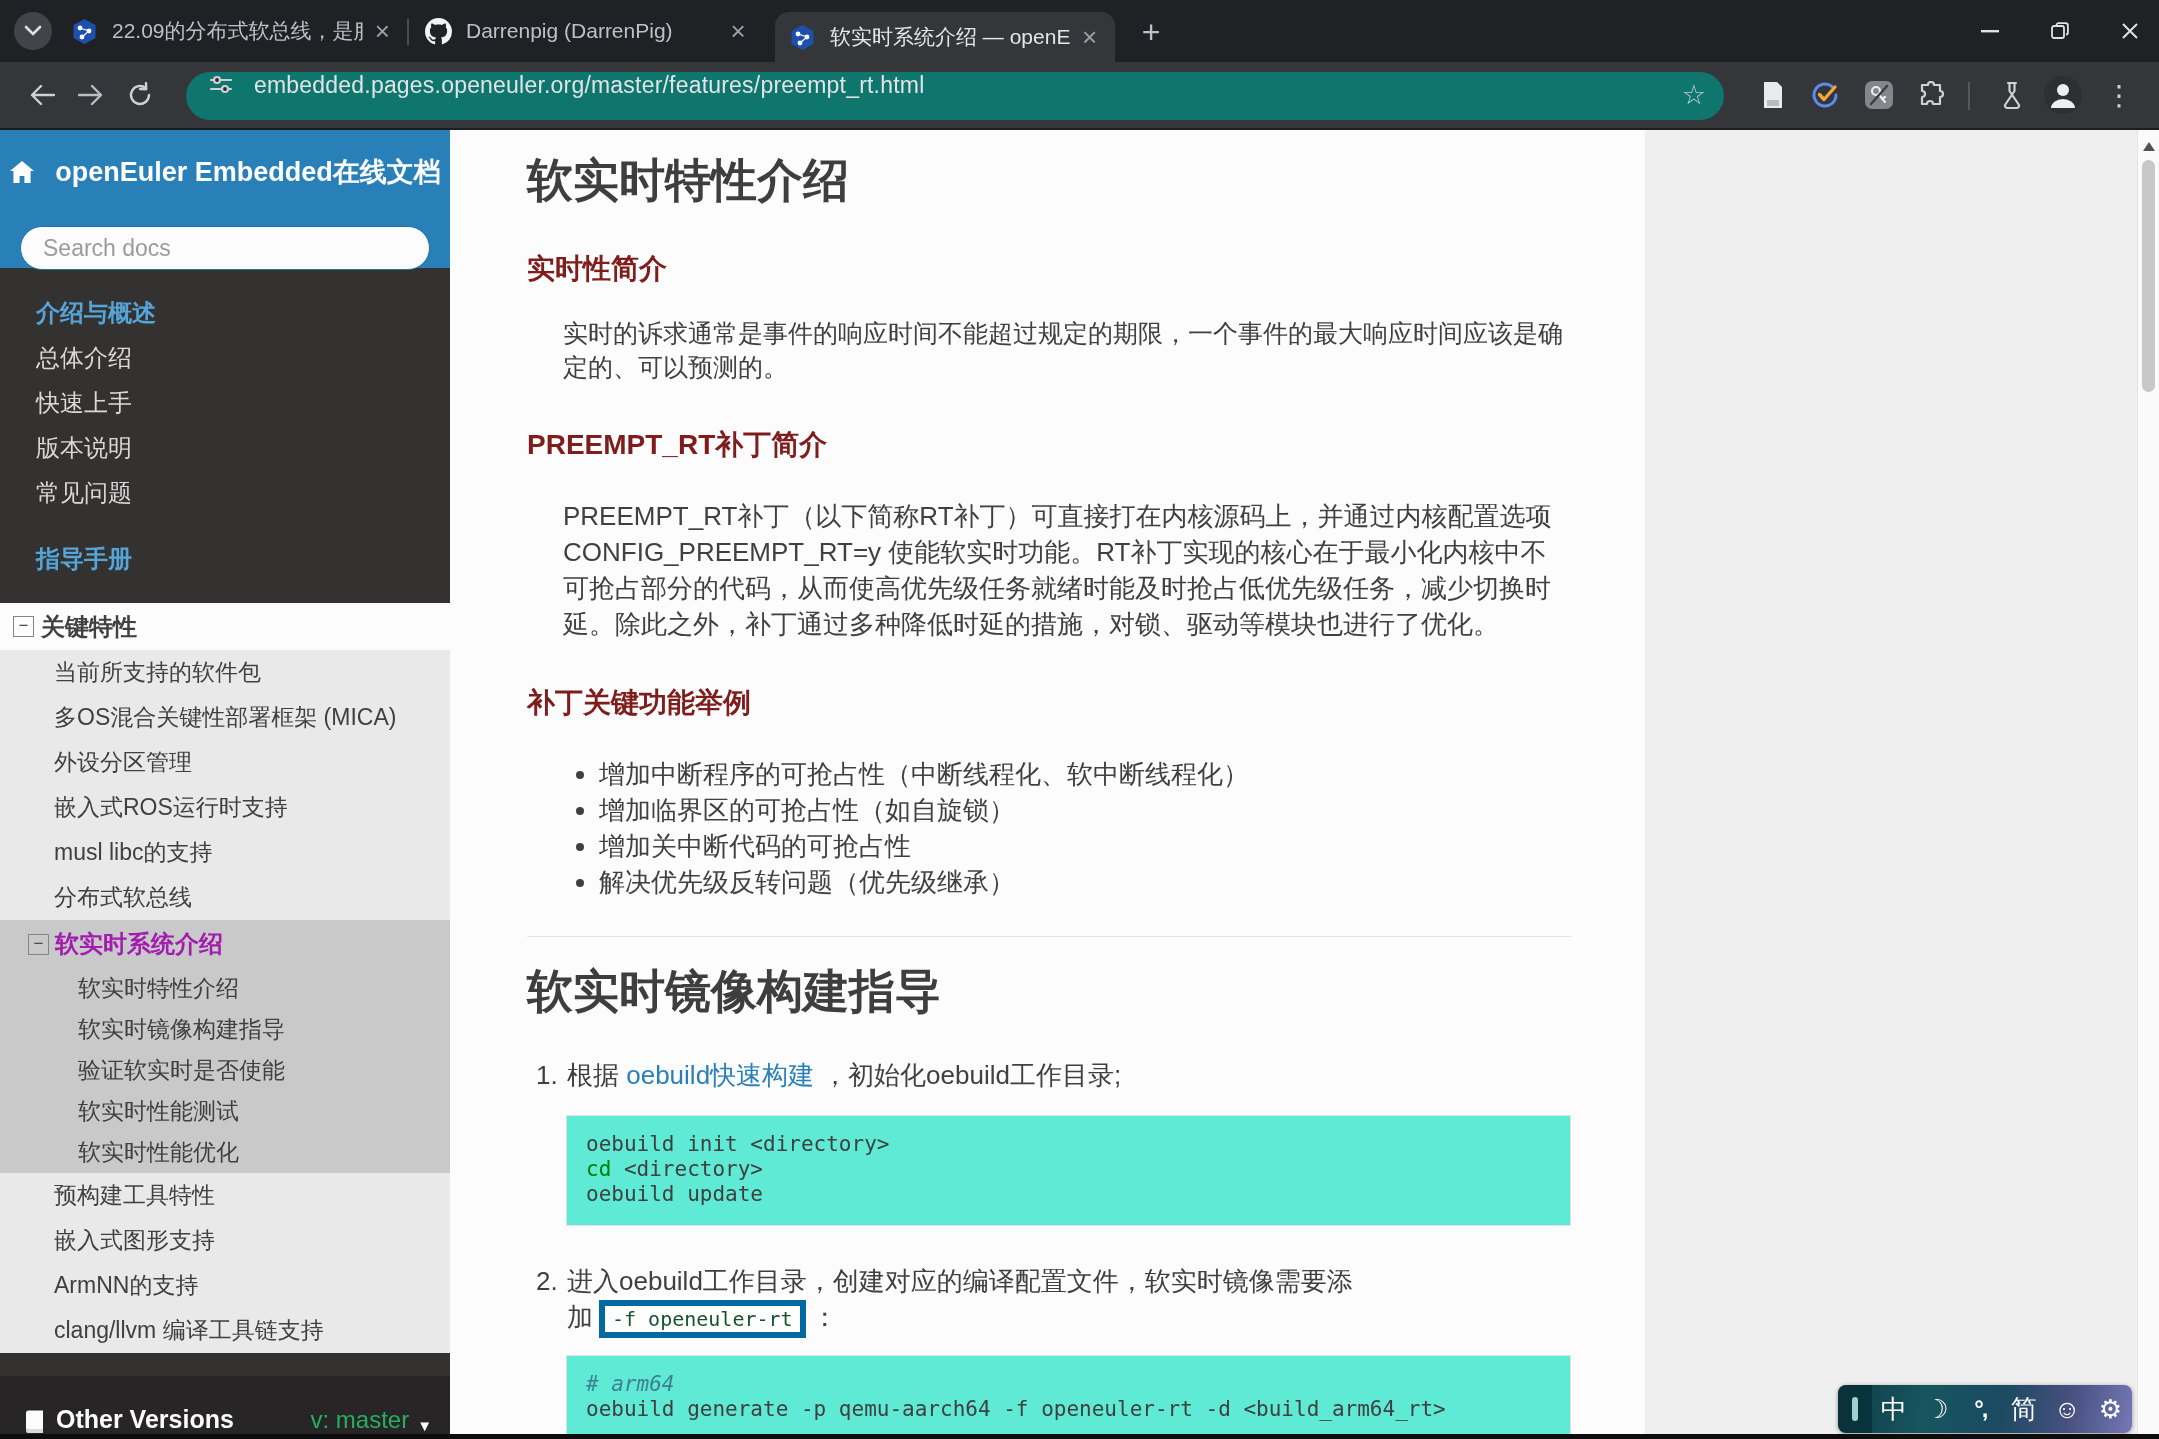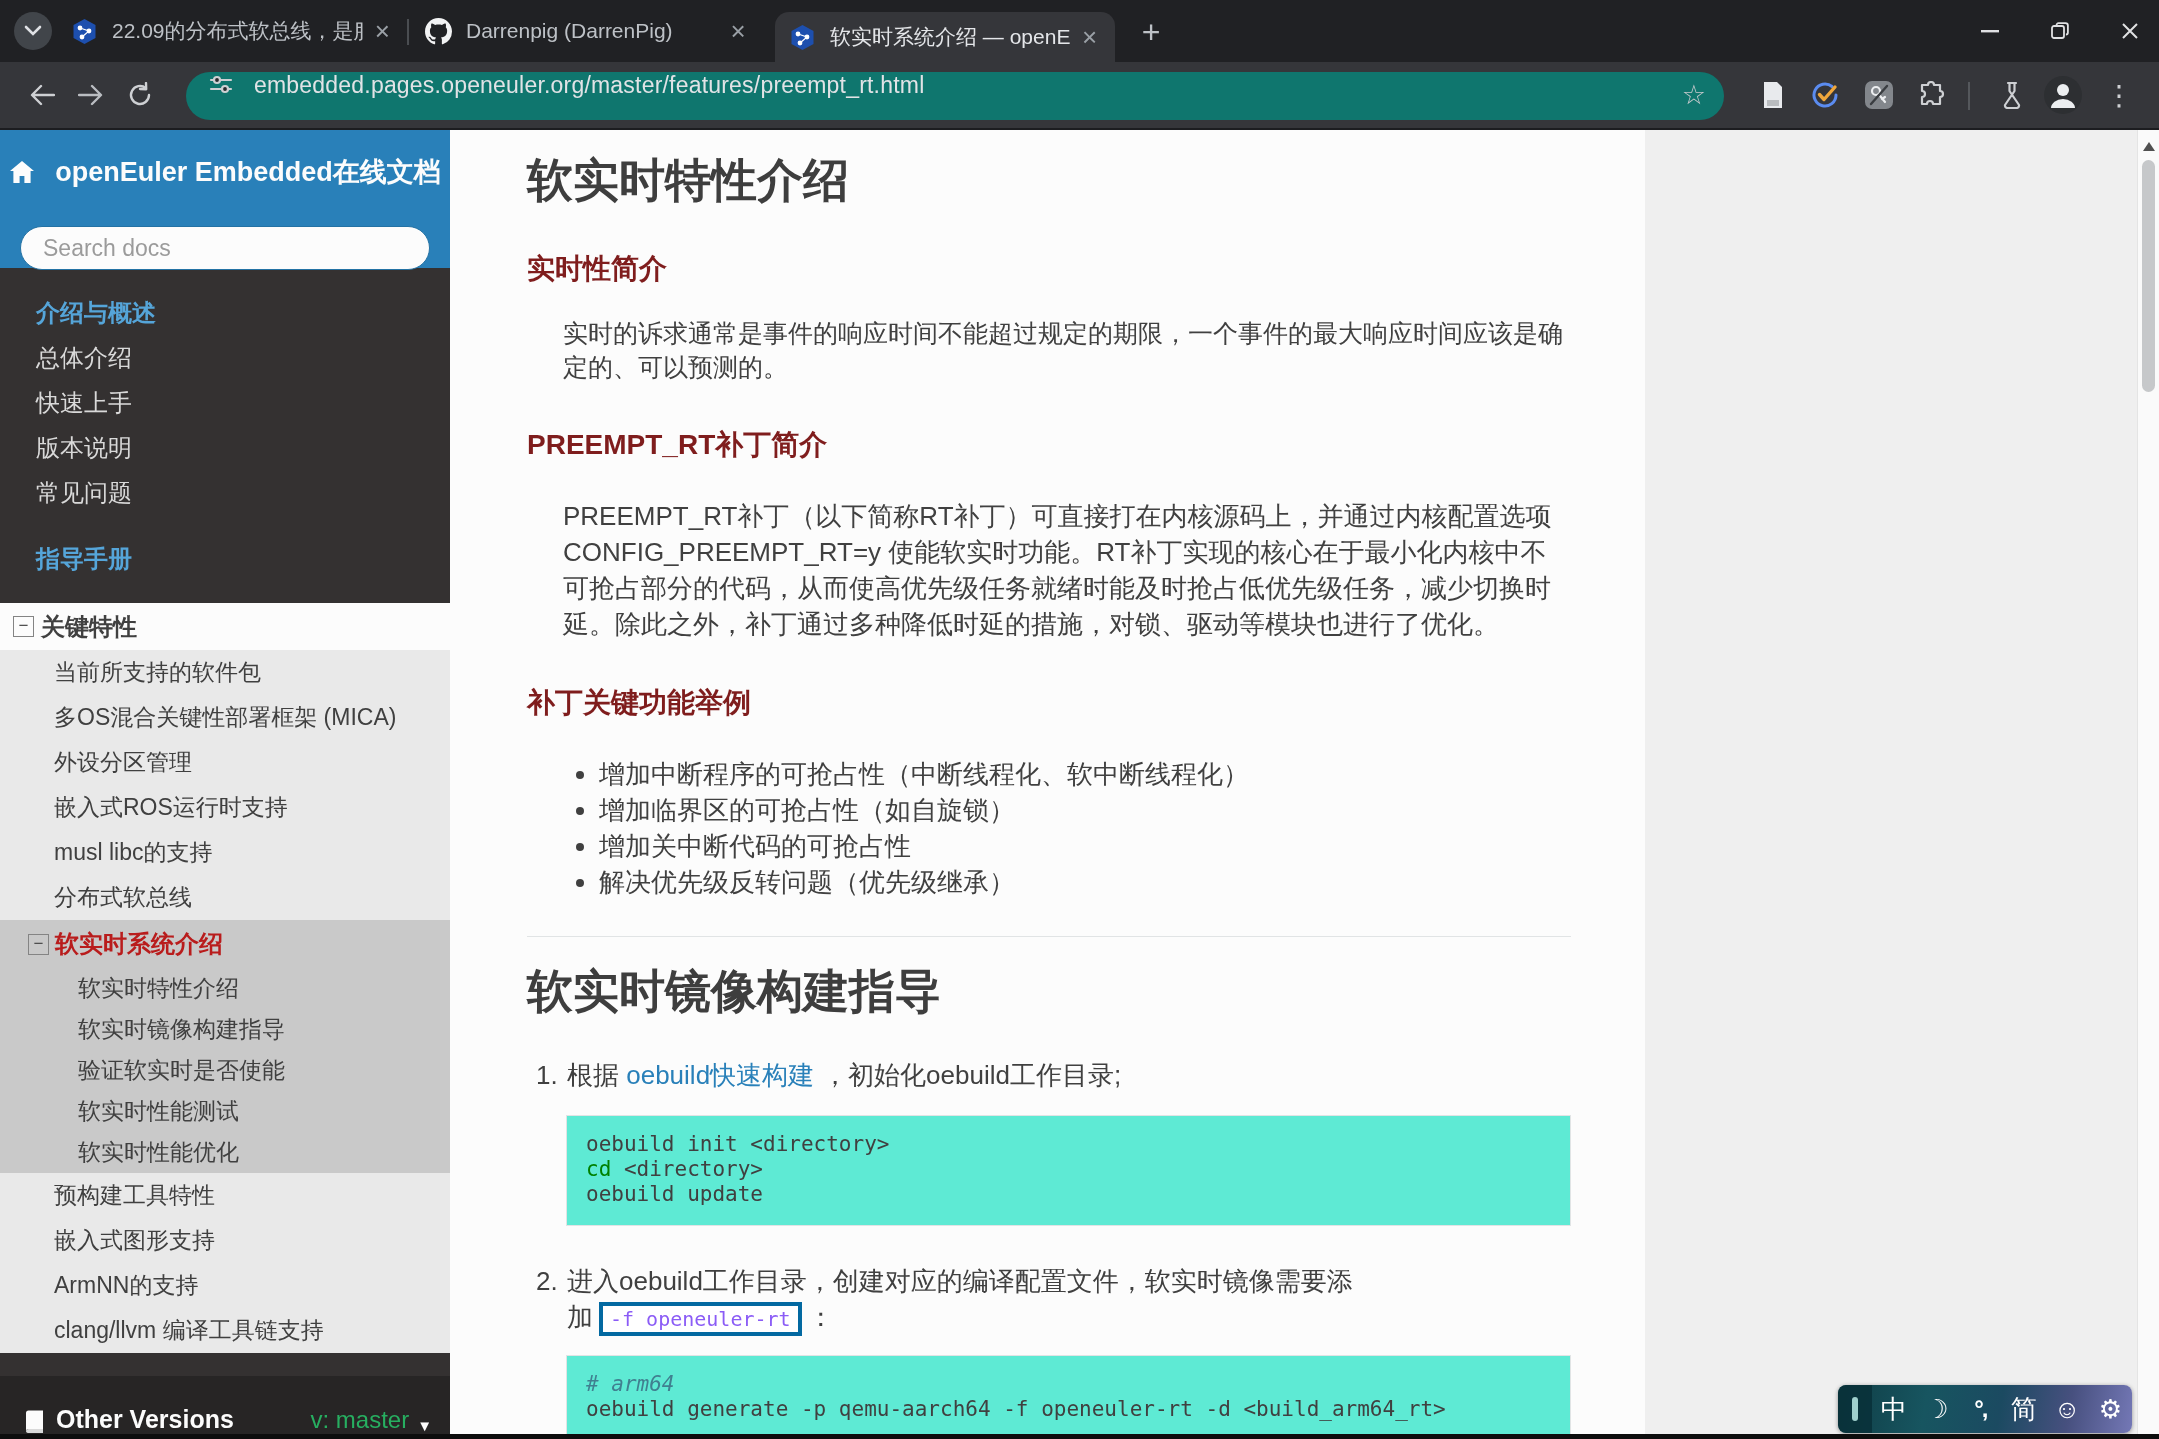--- a/index.html
+++ b/index.html
@@ -54,21 +54,21 @@
   .cap.first { margin-top:22px; }
   .cap.second { margin-top:21px; }
   .l1 { height:45px; line-height:45px; padding-left:36px; color:#d9d9d9; font-size:24px; }
   .row-l1cur { height:47px; background:#fcfcfc; display:flex; align-items:center; margin-top:22px; }
   .row-l1cur .lbl { color:#404040; font-weight:bold; font-size:24px; margin-left:7px; }
   .expander { width:21px; height:21px; border:1px solid #848484; color:#4a4a4a; font-size:17px;
     line-height:18px; text-align:center; margin-left:13px; flex:0 0 21px; }
   .l2 { height:45px; line-height:45px; padding-left:54px; background:#e9e9e9; color:#404040; font-size:23px; }
   .row-l2cur { height:48px; background:#c9c9c9; display:flex; align-items:center; }
   .row-l2cur .expander { margin-left:28px; }
-  .row-l2cur .lbl { color:#b91c1c; font-weight:bold; font-size:24px; margin-left:6px; }
+  .row-l2cur .lbl { color:#a21caf; font-weight:bold; font-size:24px; margin-left:6px; }
   .l3 { height:41px; line-height:41px; padding-left:78px; background:#c9c9c9; color:#404040; font-size:23px; }
   .side-foot { position:absolute; left:0; bottom:5px; width:450px; height:58px; background:#272525;
     display:flex; align-items:flex-end;margin-top:8px; }
   .foot-label { color:#fcfcfc; font-weight:bold; font-size:25px; margin-left:10px; }
   .foot-ver { color:#27ae60; font-size:24px; margin-left:auto; }
   .foot-caret { color:#fcfcfc; font-size:15px; margin:0 18px 0 8px; }
 
   
   .content { position:absolute; left:450px; top:0; width:1195px; height:100%; background:#fcfcfc; }
   .doc { padding:0 74px 0 77px; color:#404040; }
@@ -80,22 +80,22 @@
   .h3-preempt { margin-top:42px; }
   .bq2 { margin-top:36px; line-height:36px; font-size:26px; }
   .h3-features { margin-top:38px; }
   .feat-list { margin:36px 0 0; padding-left:72px; font-size:26px; line-height:36px; }
   .feat-list li { list-style:disc; }
   .doc hr { border:none; border-top:1px solid #e1e4e5; margin-top:36px; }
   .h1-build { margin-top:26px; }
   .step { display:flex; margin:38px 0 0 9px; font-size:26px; line-height:36px; }
   .step-num { width:31px; flex:0 0 31px; }
   .step a { color:#2980b9; text-decoration:none; margin-right:8px; }
-  .inline-code { font-family:"DejaVu Sans Mono", monospace; font-size:20px; color:#8b5cf6;
-    background:#fff; border:4px solid #0369a1; padding:1px 7px; margin:0 6px; white-space:nowrap; }
+  .inline-code { font-family:"DejaVu Sans Mono", monospace; font-size:20px; color:#14532d;
+    background:#fff; border:6px solid #0369a1; padding:1px 7px; margin:0 6px; white-space:nowrap; }
   .codeblock { margin:22px 0 0 39px; background:#5eead4; border:1px solid #e1e4e5;
     padding:16px 10px 18px 19px; font-family:"DejaVu Sans Mono", monospace; font-size:21px;
     line-height:25px; color:#404040; white-space:pre; }
   .cb2 { margin-top:18px; }
   .tok-green { color:#008000; }
   .tok-comment { color:#408090; font-style:italic; }
   .step2 { margin-top:37px; }
 
   
   .ime { position:absolute; left:1838px; top:1385px; width:294px; height:48px; border-radius:8px;

